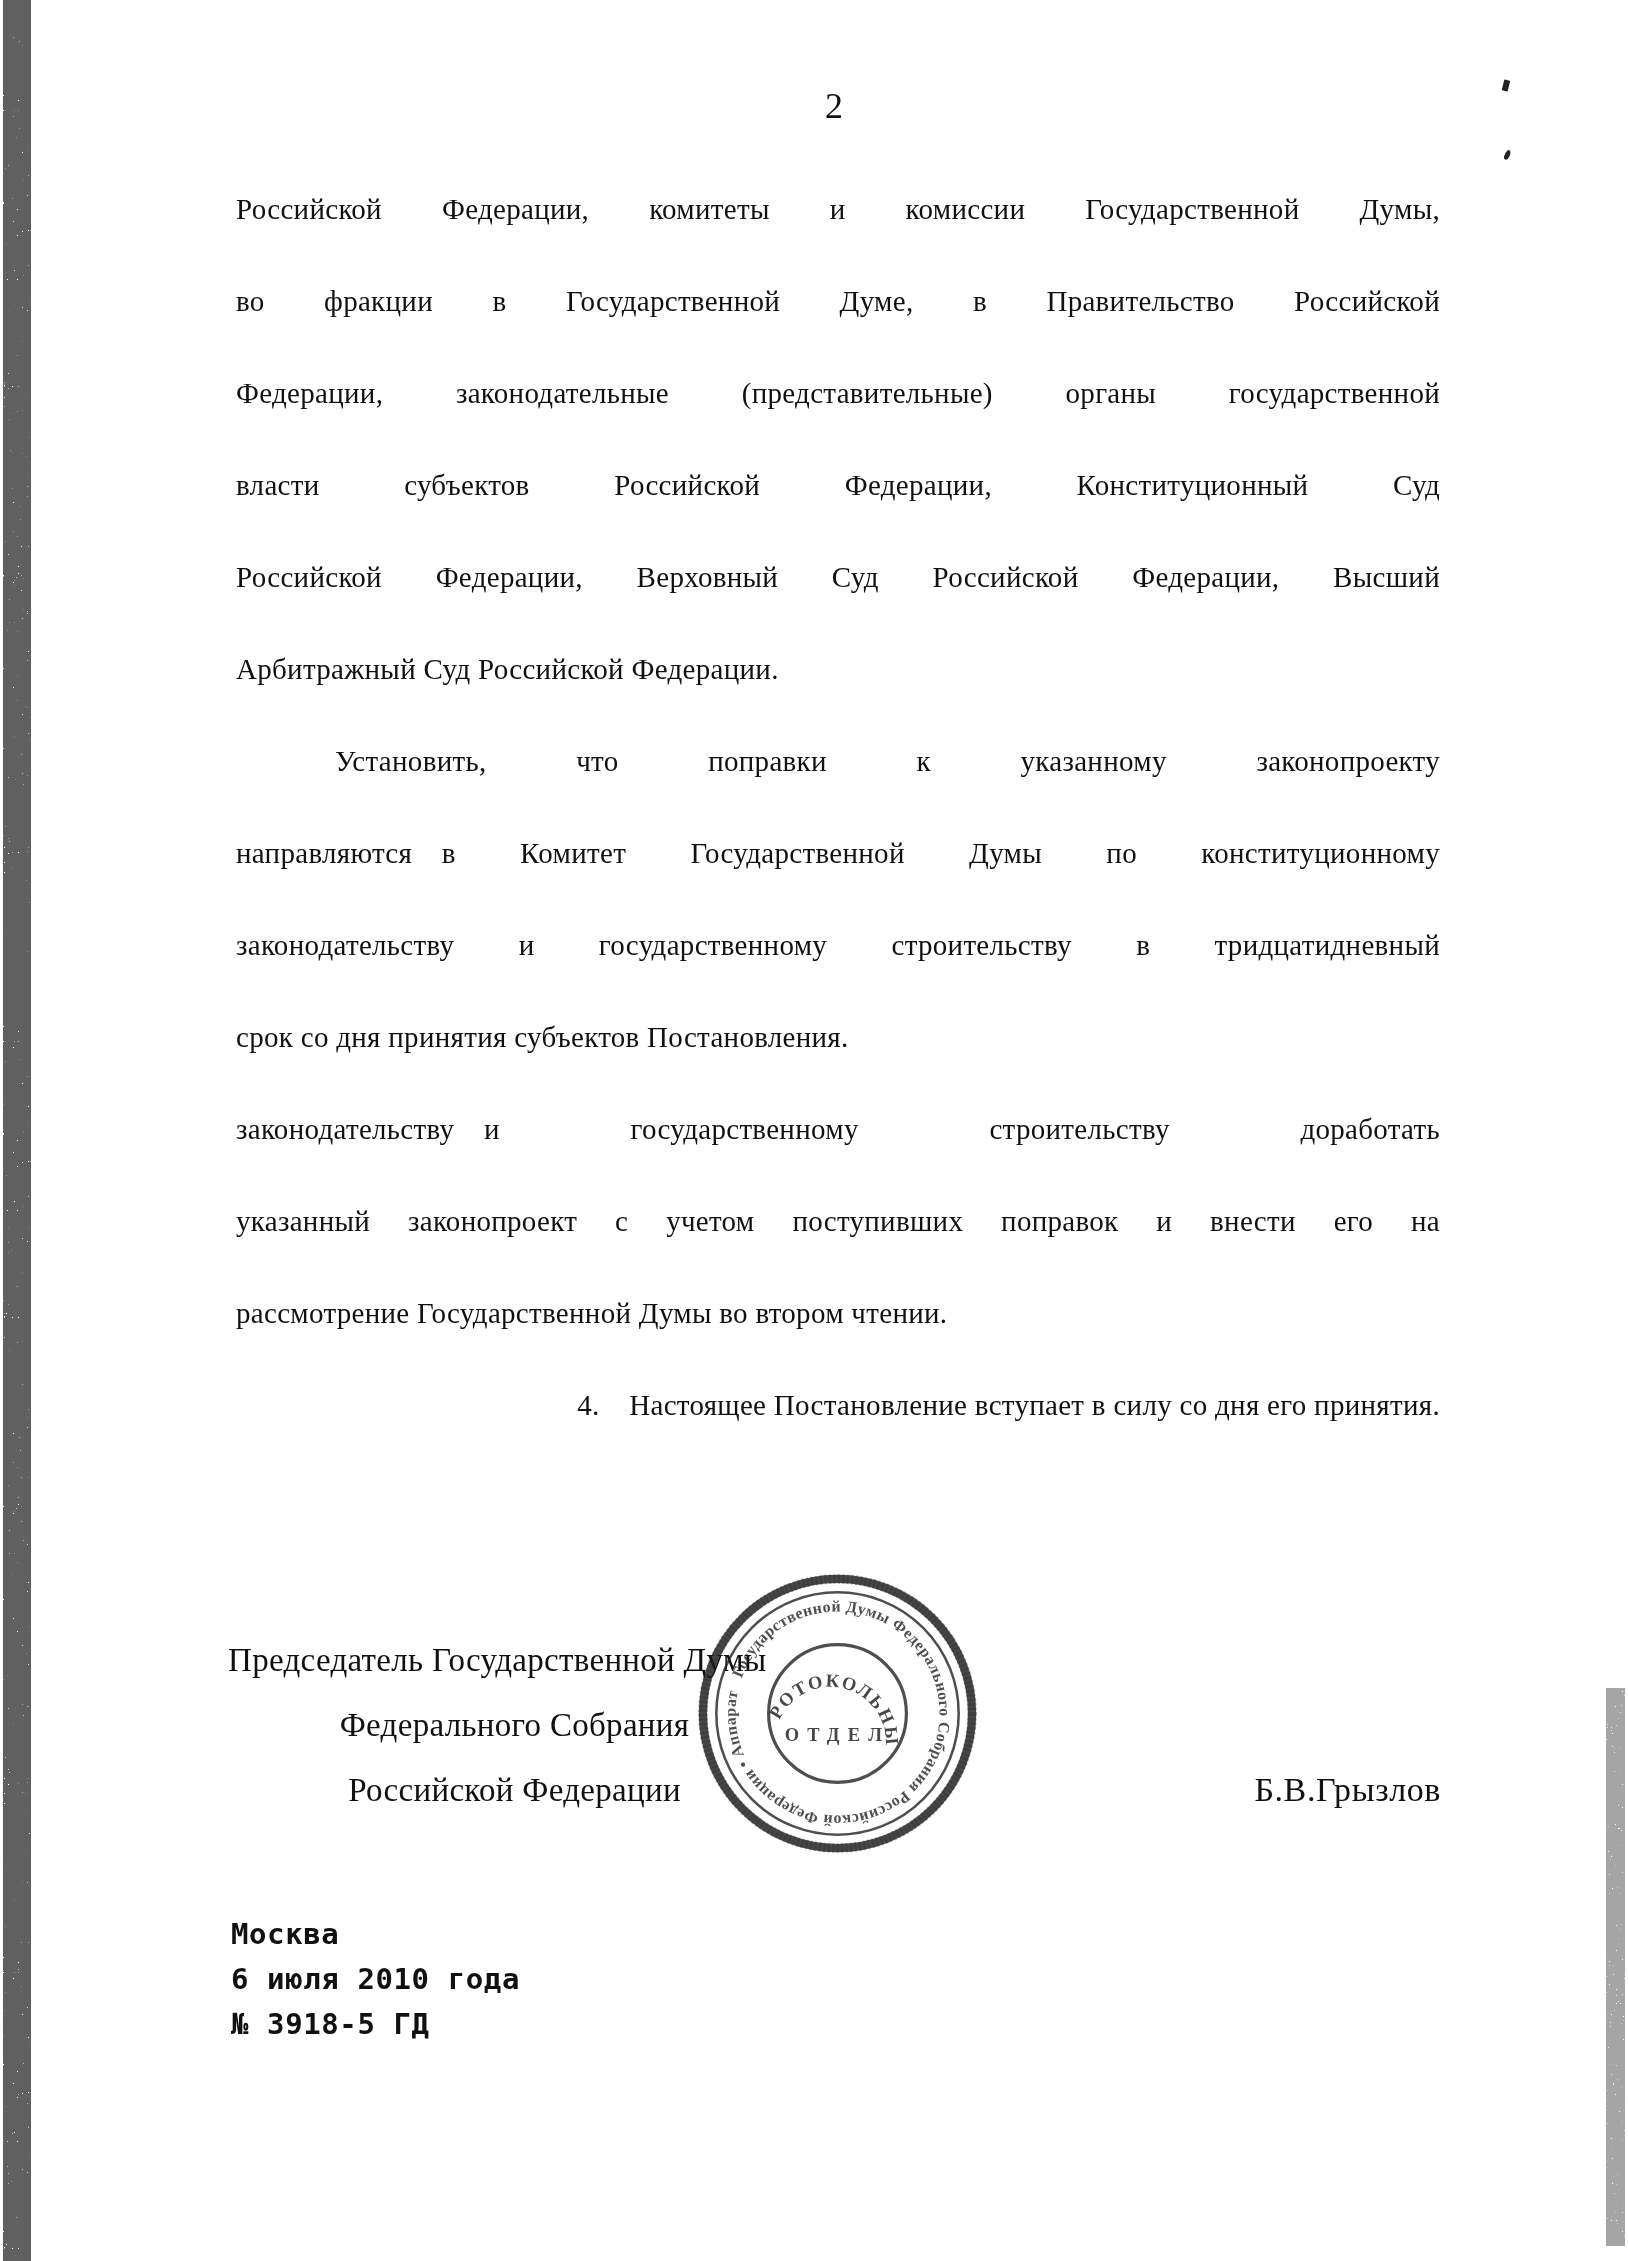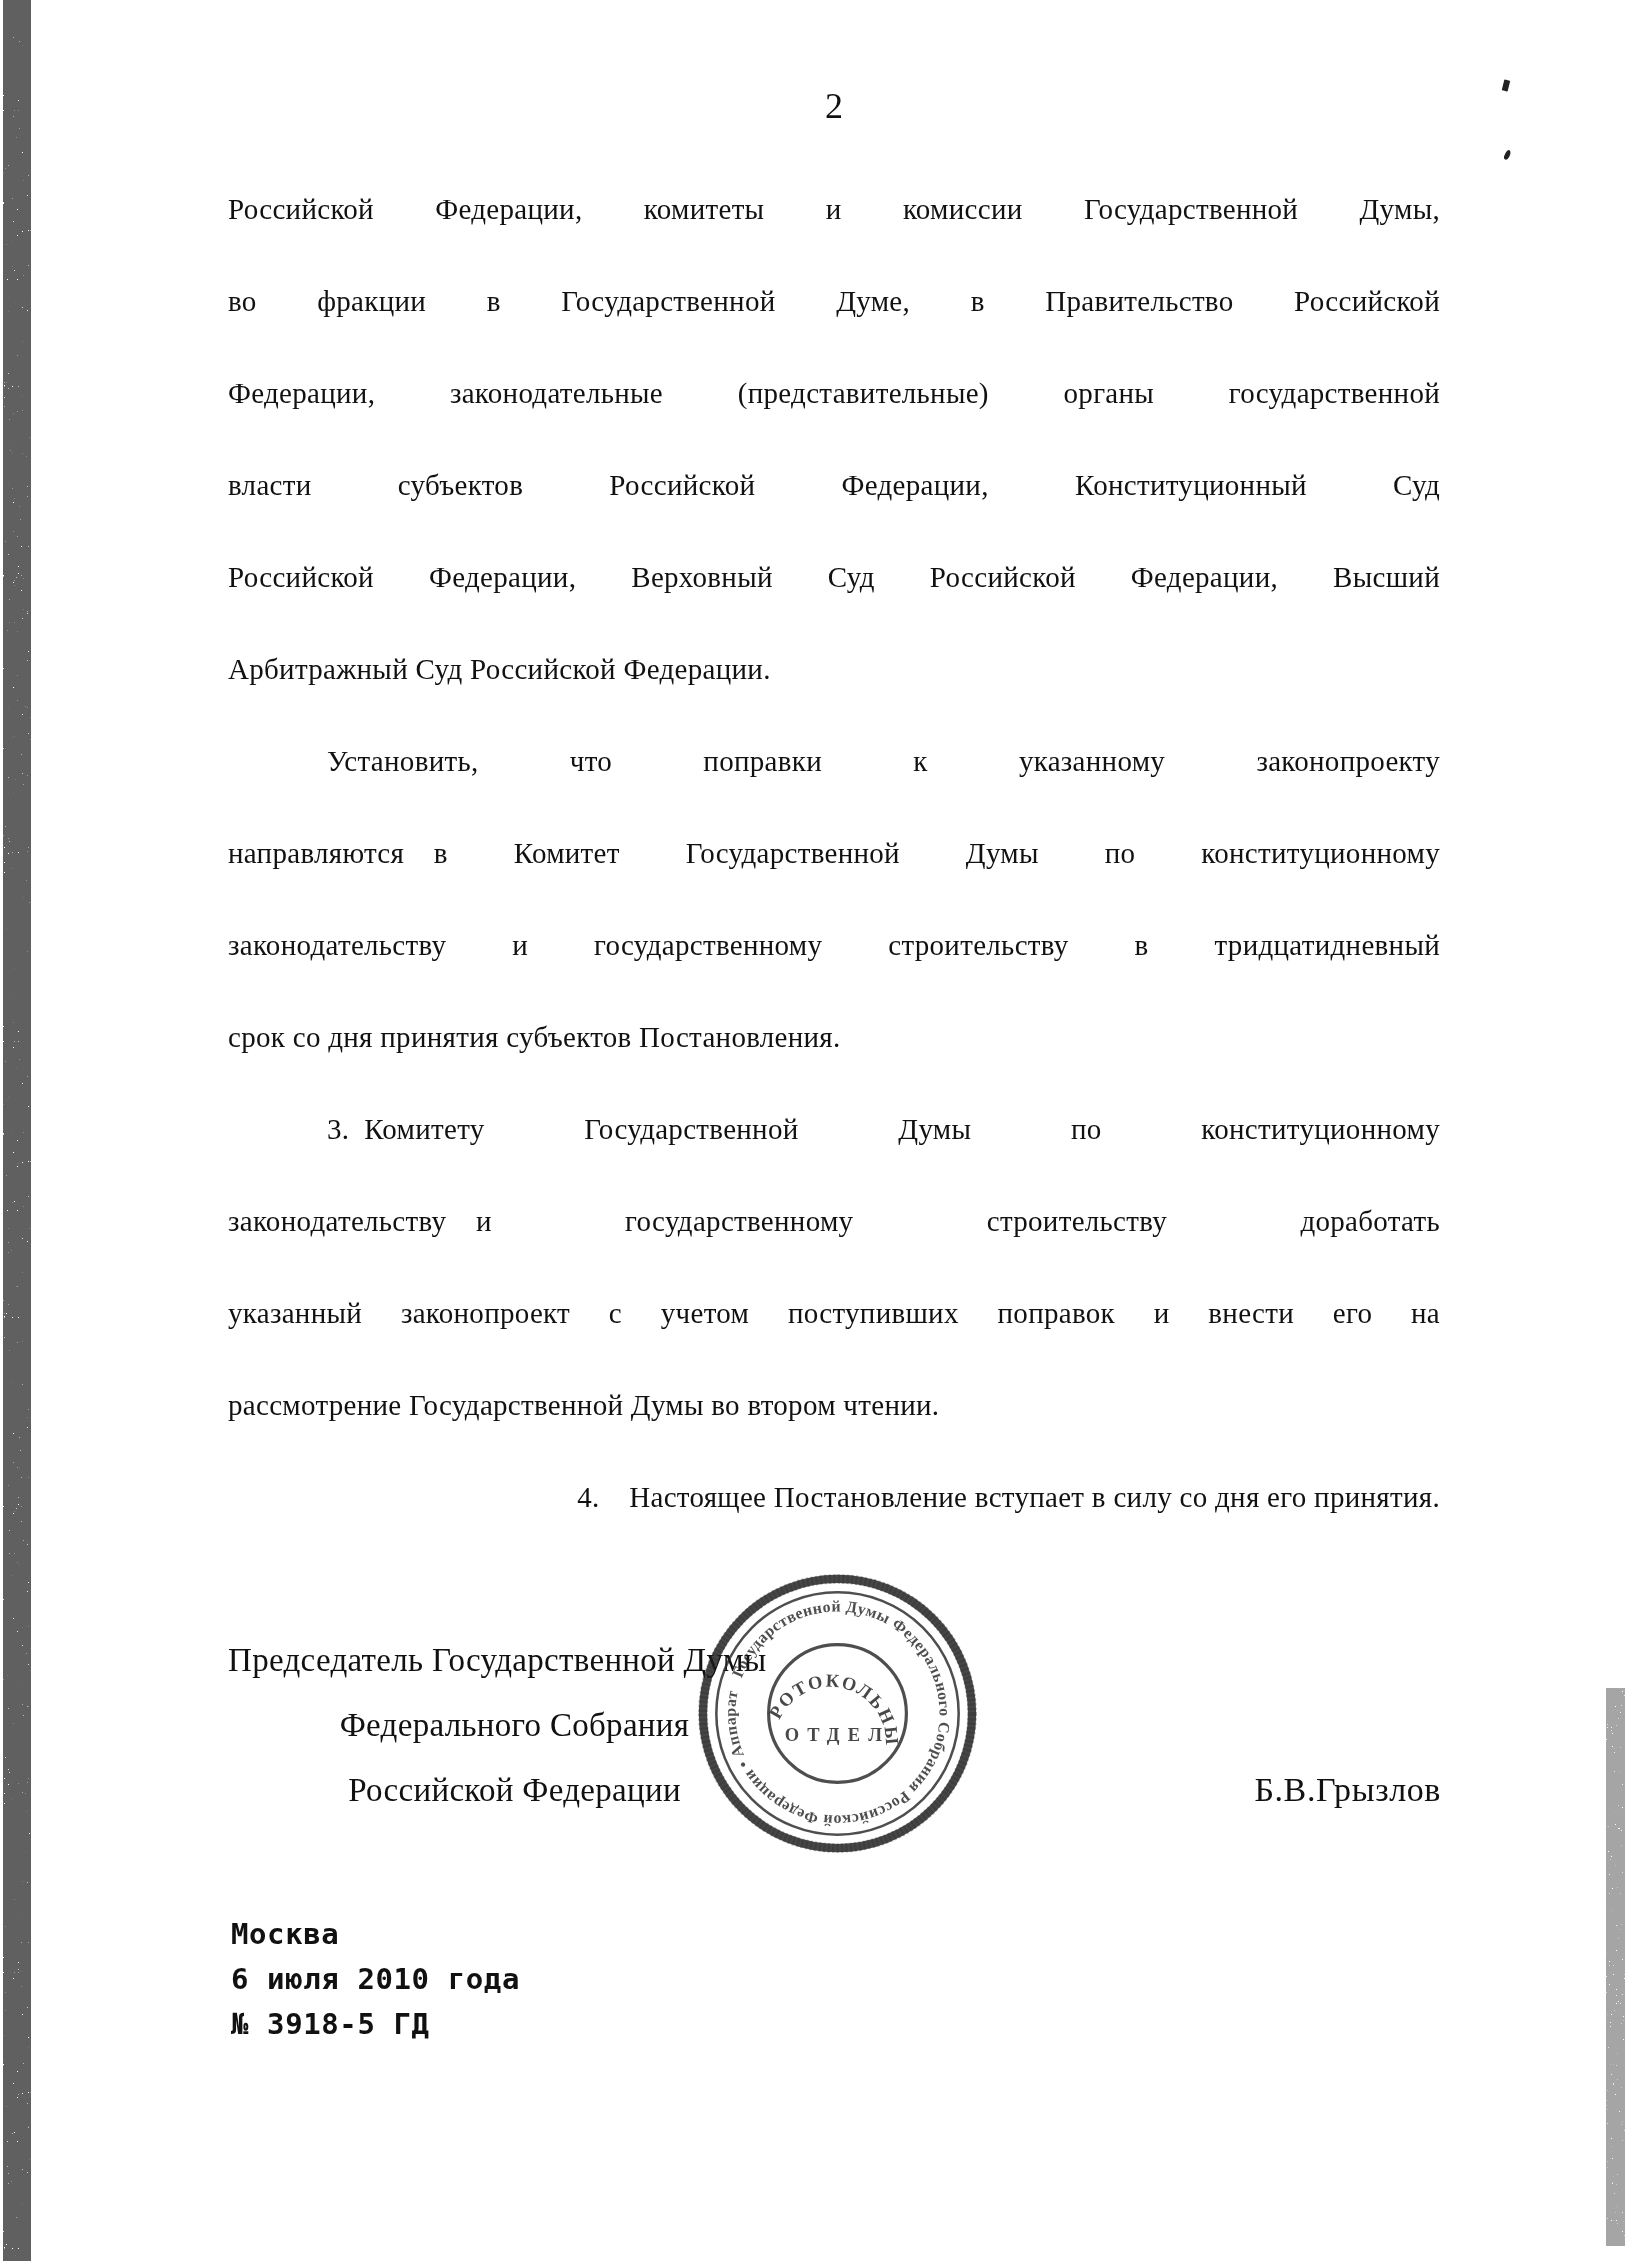--- a/index.html
+++ b/index.html
@@ -23,20 +23,21 @@
   }
   
   .body-text{
     position:absolute;left:228px;top:163px;width:1212px;
     font-size:29px;
   }
   .body-text .line{
     height:92px;line-height:92px;
     white-space:normal;
     letter-spacing:0.3px;
+    margin-left:8px;
   }
   .body-text .line.j{text-align:justify;text-align-last:justify;}
   .body-text .line.ind{padding-left:99px;text-align:right;}
   
   .sig{
     position:absolute;left:228px;top:1628px;width:573px;
     font-size:33px;
   }
   .sig .sline{height:65px;line-height:65px;letter-spacing:0.3px;}
   .sig .sline.c{text-align:center;}
@@ -87,21 +88,20 @@
       <div class="line j">Российской Федерации, комитеты и комиссии Государственной Думы,</div>
       <div class="line j">во фракции в Государственной Думе, в Правительство Российской</div>
       <div class="line j">Федерации, законодательные (представительные) органы государственной</div>
       <div class="line j">власти субъектов Российской Федерации, Конституционный Суд</div>
       <div class="line j">Российской Федерации, Верховный Суд Российской Федерации, Высший</div>
       <div class="line">Арбитражный Суд Российской Федерации.</div>
       <div class="line j ind">Установить, что поправки к указанному законопроекту</div>
       <div class="line j">направляются  в Комитет Государственной Думы по конституционному</div>
       <div class="line j">законодательству и государственному строительству в тридцатидневный</div>
       <div class="line">срок со дня принятия субъектов Постановления.</div>
-      <div class="line j ind">3. Комитету Государственной Думы по конституционному</div>
       <div class="line j">законодательству  и государственному строительству доработать</div>
       <div class="line j">указанный законопроект с учетом поступивших поправок и внести его на</div>
       <div class="line">рассмотрение Государственной Думы во втором чтении.</div>
       <div class="line ind">4.  Настоящее Постановление вступает в силу со дня его принятия.</div>
     </div>
 
   <div class="sig">
     <div class="sline">Председатель Государственной Думы</div>
     <div class="sline c">Федерального Собрания</div>
     <div class="sline c">Российской Федерации</div>

